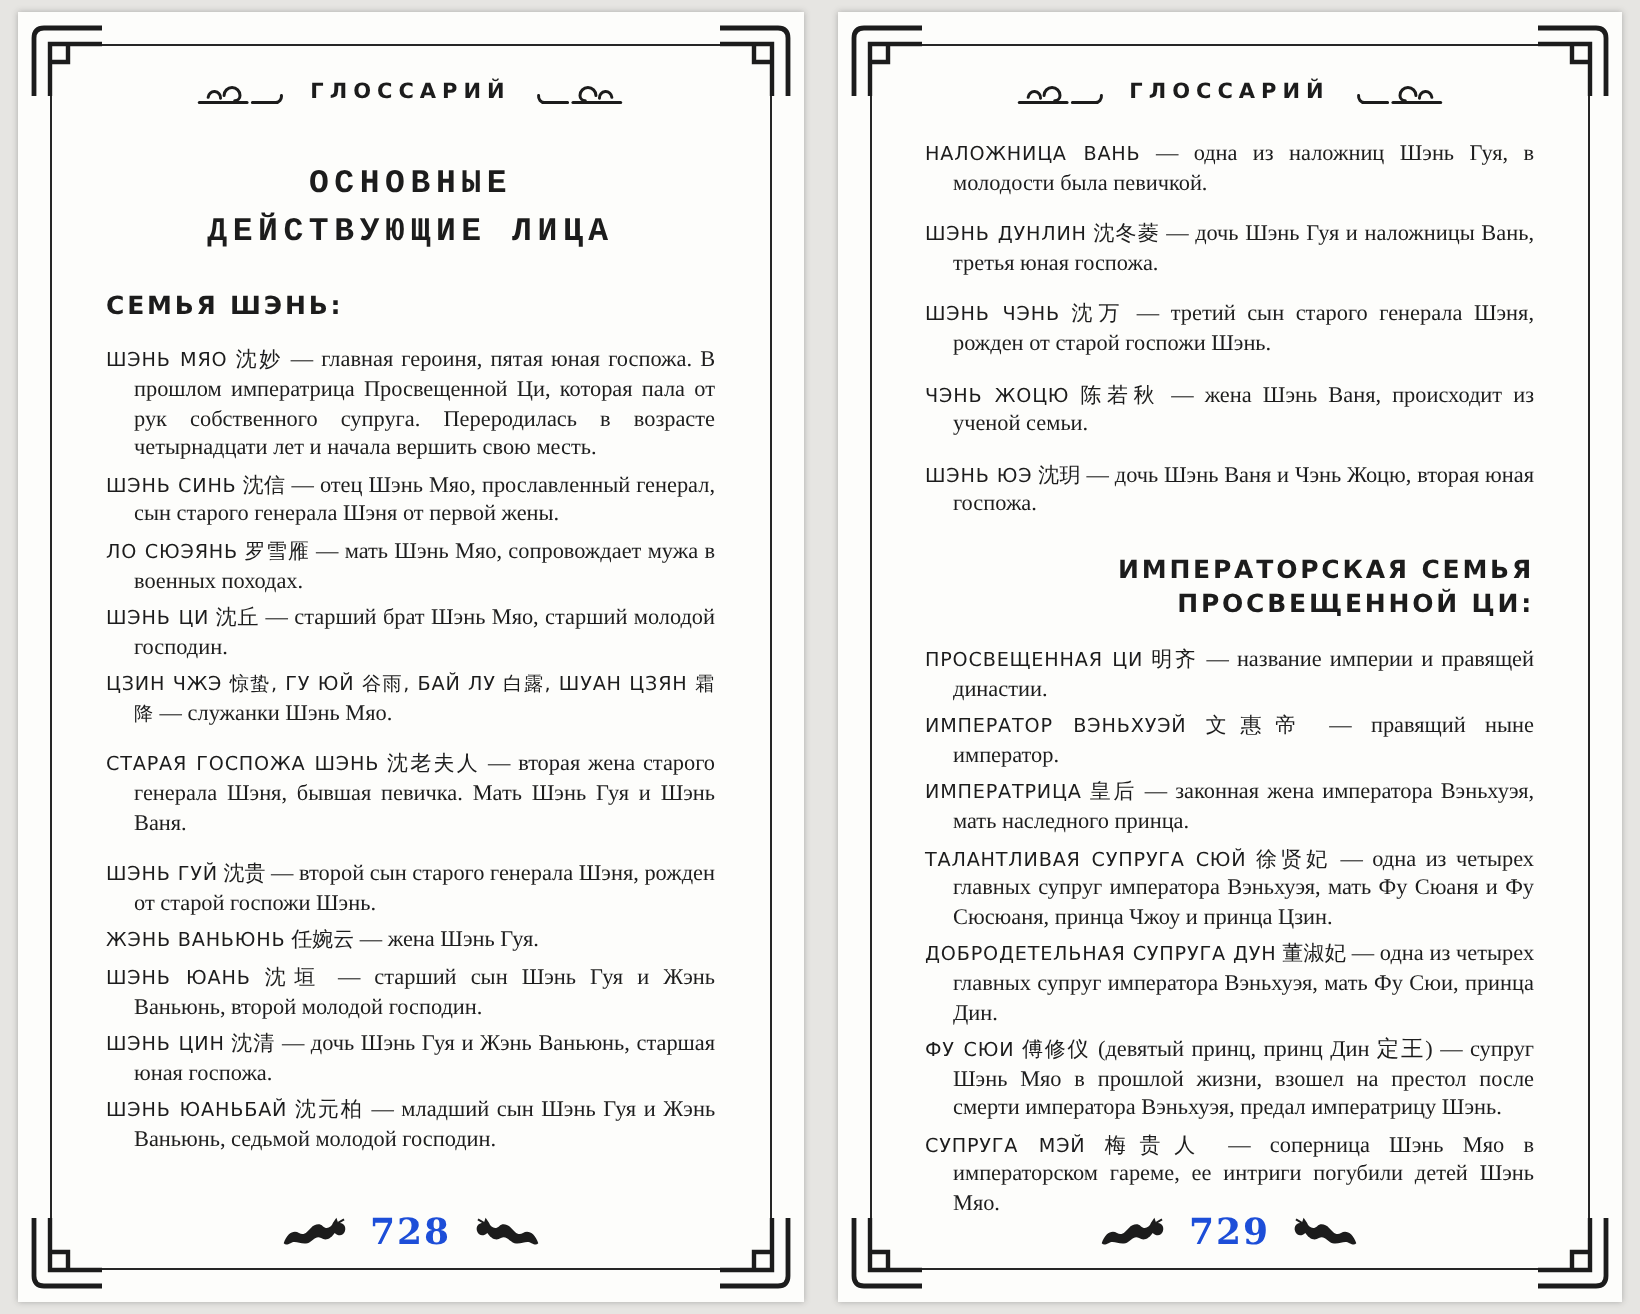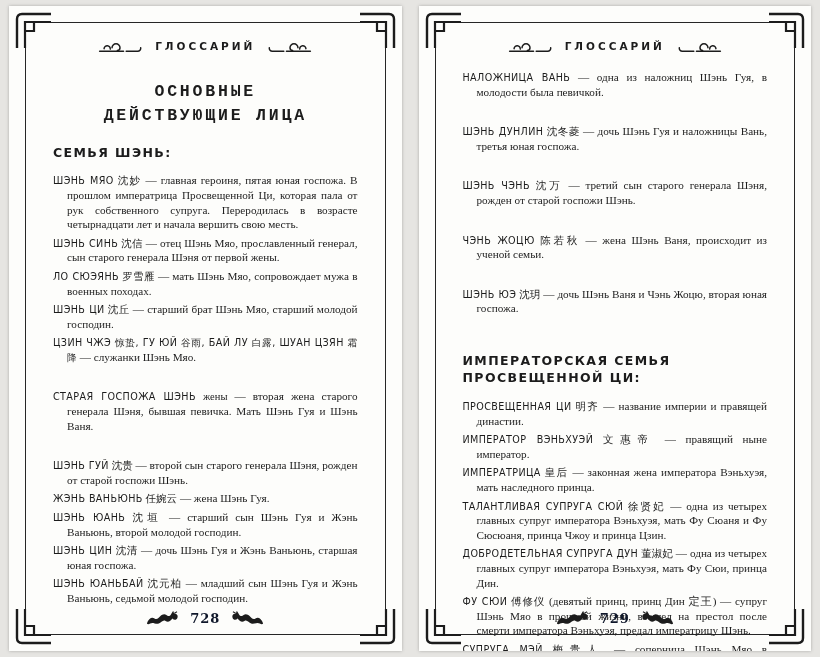--- a/index.html
+++ b/index.html
@@ -50,39 +50,39 @@
     margin:26px 30px 4px;text-align:center;
     font-family:Liberation Mono, monospace;font-weight:700;
     font-size:16.5px;letter-spacing:2.8px;line-height:1.45;color:#1c1c1c;
   }
   .content{margin:16px 44px 0;}
   .section-heading{
     font-family:"DejaVu Sans",sans-serif;font-weight:700;
     font-size:12.5px;letter-spacing:1.4px;line-height:1.4;
     margin:10px 0 12px;color:#1c1c1c;
   }
-  .content .section-heading:not(:first-child){margin-top:36px;}
+  .content .section-heading:not(:first-child){margin-top:16px;text-align:right;}
   .entry{
     margin:0 0 4px;padding-left:14px;text-indent:-14px;
     text-align:justify;font-size:11.2px;line-height:1.3;
   }
-  .entry.gap{margin-top:25px;}
+  .entry.gap{margin-top:11px;}
   .term{
     font-family:"DejaVu Sans",sans-serif;font-weight:400;
     font-size:9.6px;letter-spacing:.4px;color:#1c1c1c;
   }
   .hanzi{font-size:10.5px;}
   .folio{
     position:absolute;left:0;right:0;bottom:24px;
     display:flex;align-items:center;justify-content:center;gap:10px;
     z-index:3;
   }
   .folio-num{
     font-family:"DejaVu Serif",serif;font-weight:700;
-    font-size:13px;letter-spacing:1px;color:#0f172a;
+    font-size:18px;letter-spacing:1px;color:#1d4ed8;
   }
 </style>
 </head>
 <body>
 
 <main class="spread">
     <section class="page">
     <div class="frame"></div>
 
     <div class="corner tl">
@@ -138,21 +138,21 @@
         <div>ОСНОВНЫЕ</div>
         <div>ДЕЙСТВУЮЩИЕ ЛИЦА</div>
       </div>
     <div class="content">
         <div class="section-heading">СЕМЬЯ ШЭНЬ:</div>
         <p class="entry"><span class="term">ШЭНЬ МЯО</span> <span class="hanzi">沈妙</span> <span class="desc">— главная героиня, пятая юная госпожа. В прошлом императрица Просвещенной Ци, которая пала от рук собственного супруга. Переродилась в возрасте четырнадцати лет и начала вершить свою месть.</span></p>
         <p class="entry"><span class="term">ШЭНЬ СИНЬ</span> <span class="hanzi">沈信</span> <span class="desc">— отец Шэнь Мяо, прославленный генерал, сын старого генерала Шэня от первой жены.</span></p>
         <p class="entry"><span class="term">ЛО СЮЭЯНЬ</span> <span class="hanzi">罗雪雁</span> <span class="desc">— мать Шэнь Мяо, сопровождает мужа в военных походах.</span></p>
         <p class="entry"><span class="term">ШЭНЬ ЦИ</span> <span class="hanzi">沈丘</span> <span class="desc">— старший брат Шэнь Мяо, старший молодой господин.</span></p>
         <p class="entry"><span class="term">ЦЗИН ЧЖЭ 惊蛰, ГУ ЮЙ 谷雨, БАЙ ЛУ 白露, ШУАН ЦЗЯН 霜降</span> <span class="desc">— служанки Шэнь Мяо.</span></p>
-        <p class="entry gap"><span class="term">СТАРАЯ ГОСПОЖА ШЭНЬ</span> <span class="hanzi">жены</span> <span class="desc">— вторая жена старого генерала Шэня, бывшая певичка. Мать Шэнь Гуя и Шэнь Ваня.</span></p>
+        <p class="entry gap"><span class="term">СТАРАЯ ГОСПОЖА ШЭНЬ</span> <span class="hanzi">沈老夫人</span> <span class="desc">— вторая жена старого генерала Шэня, бывшая певичка. Мать Шэнь Гуя и Шэнь Ваня.</span></p>
         <p class="entry gap"><span class="term">ШЭНЬ ГУЙ</span> <span class="hanzi">沈贵</span> <span class="desc">— второй сын старого генерала Шэня, рожден от старой госпожи Шэнь.</span></p>
         <p class="entry"><span class="term">ЖЭНЬ ВАНЬЮНЬ</span> <span class="hanzi">任婉云</span> <span class="desc">— жена Шэнь Гуя.</span></p>
         <p class="entry"><span class="term">ШЭНЬ ЮАНЬ</span> <span class="hanzi">沈垣</span> <span class="desc">— старший сын Шэнь Гуя и Жэнь Ваньюнь, второй молодой господин.</span></p>
         <p class="entry"><span class="term">ШЭНЬ ЦИН</span> <span class="hanzi">沈清</span> <span class="desc">— дочь Шэнь Гуя и Жэнь Ваньюнь, старшая юная госпожа.</span></p>
         <p class="entry"><span class="term">ШЭНЬ ЮАНЬБАЙ</span> <span class="hanzi">沈元柏</span> <span class="desc">— младший сын Шэнь Гуя и Жэнь Ваньюнь, седьмой молодой господин.</span></p>
       </div>
 
     <footer class="folio">
       <span class="dragon">
         <svg viewBox="0 0 40 20" width="34" height="17" aria-hidden="true">

